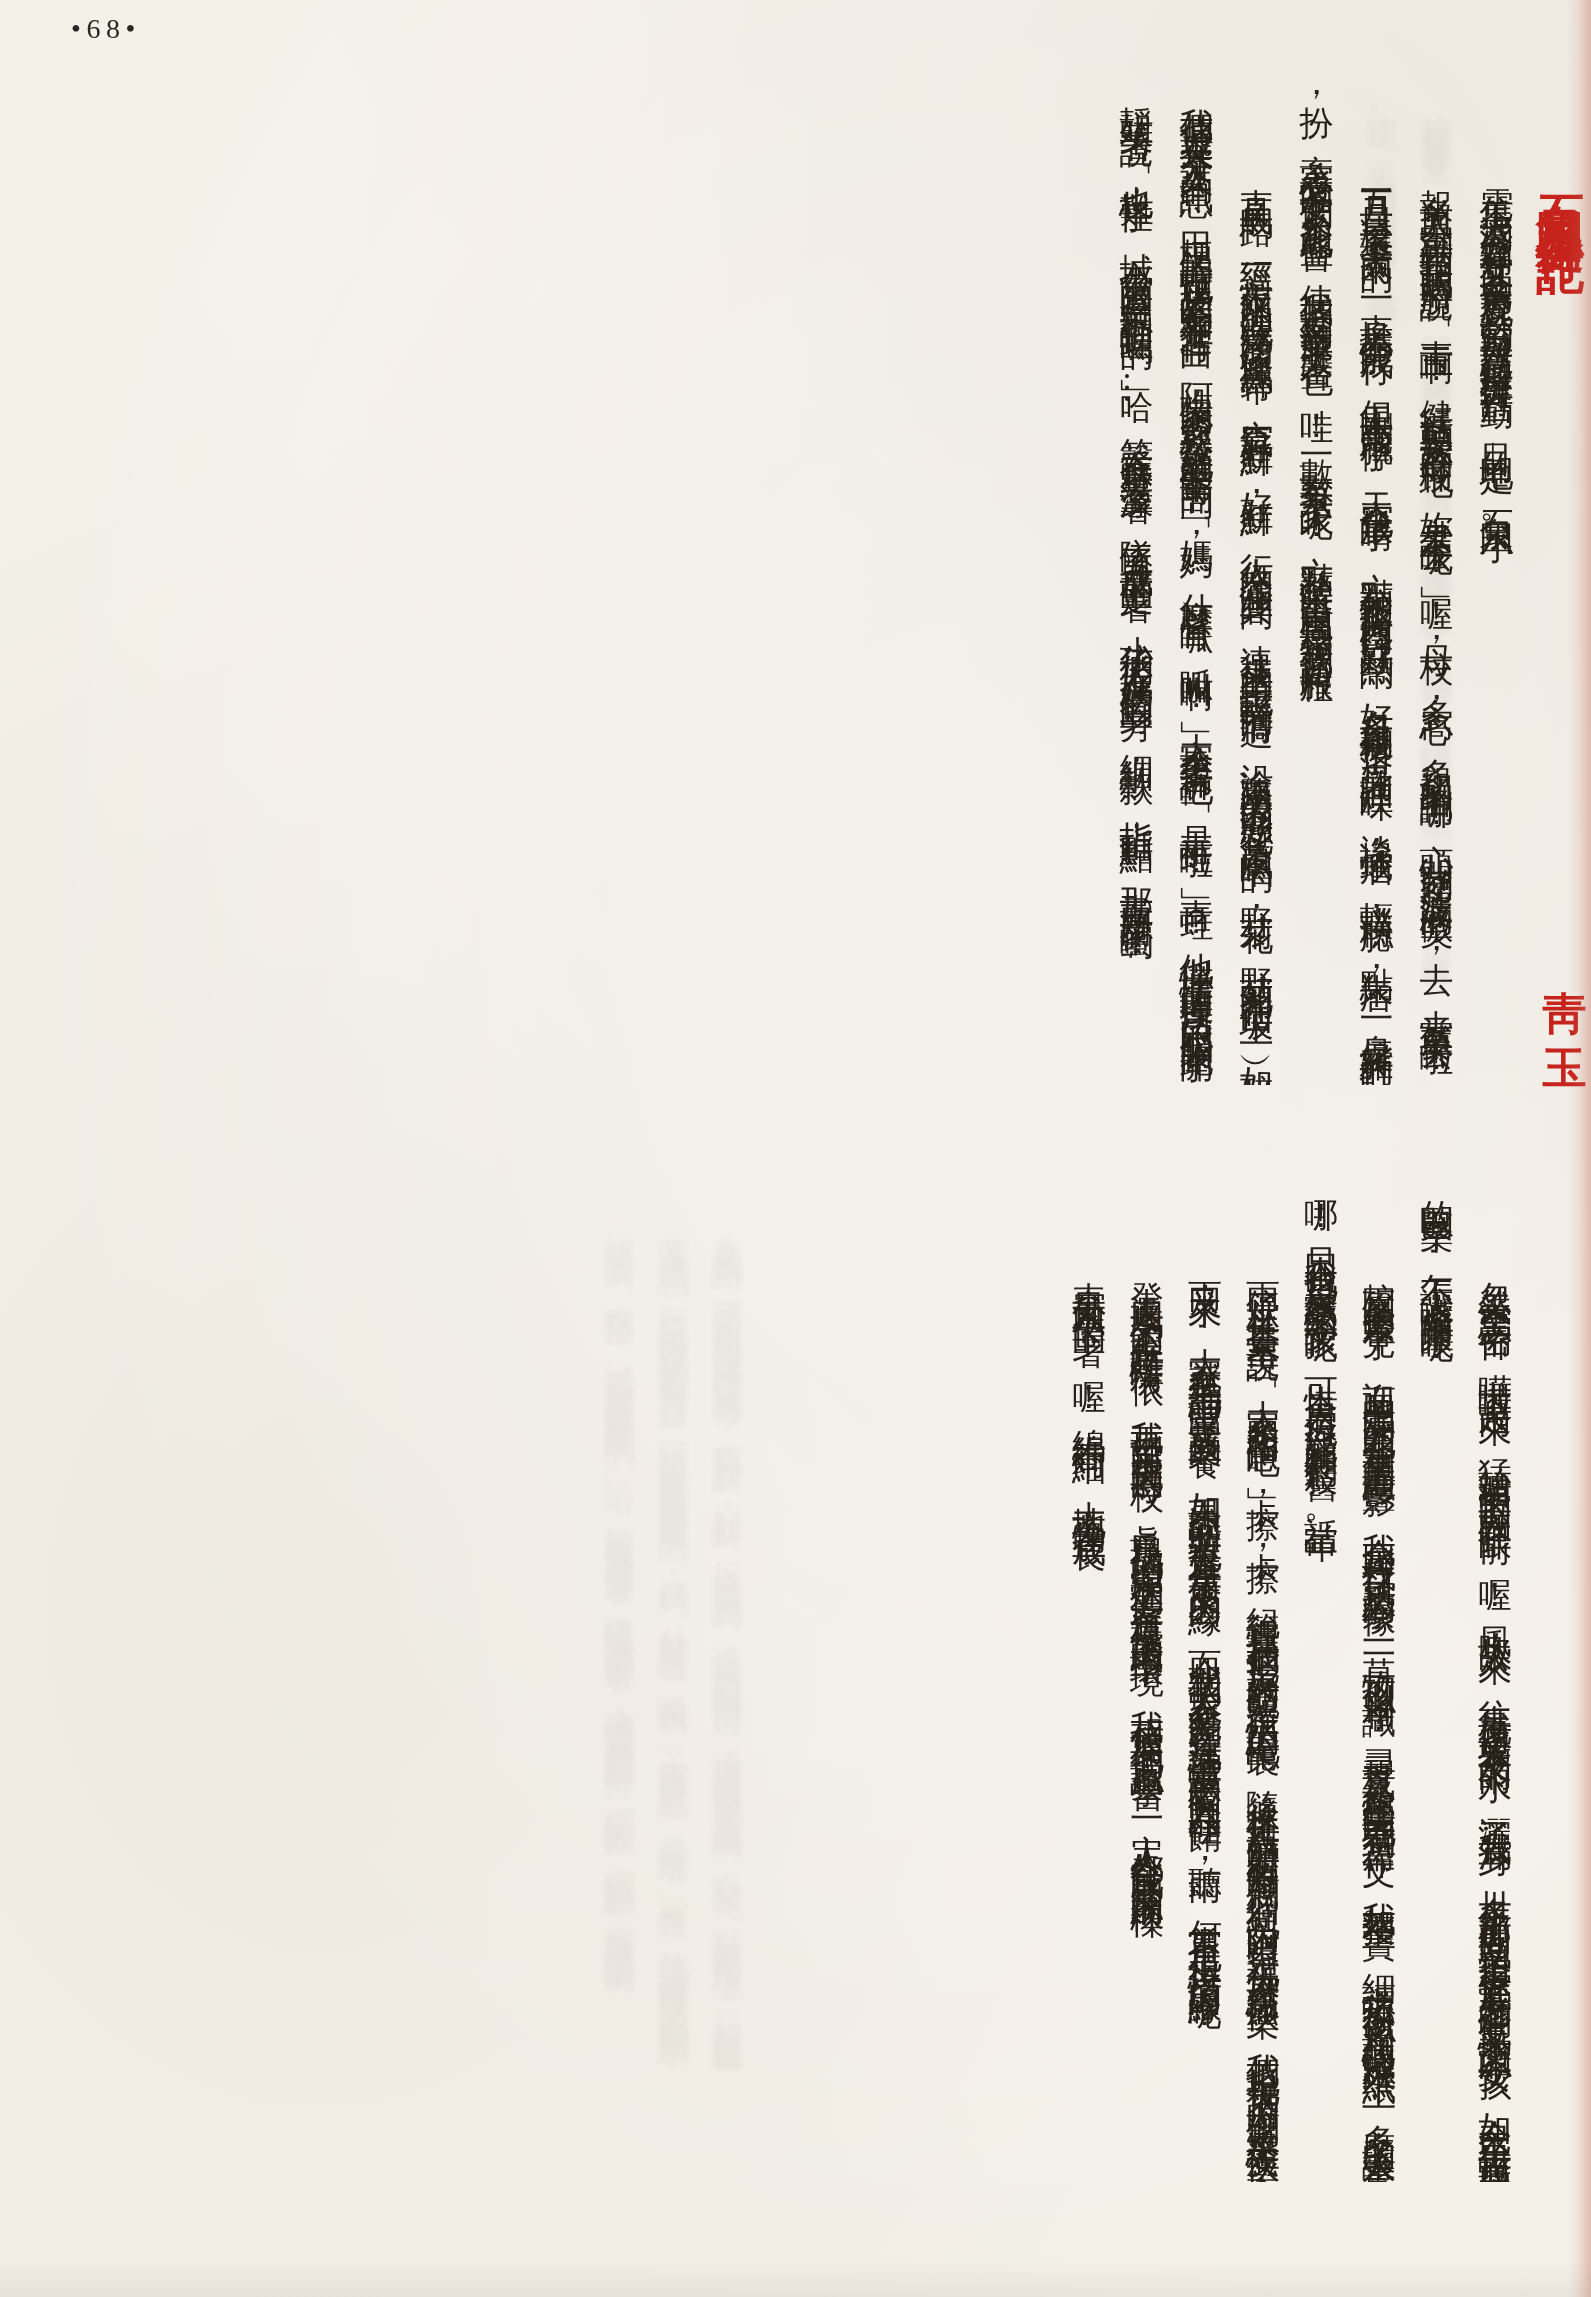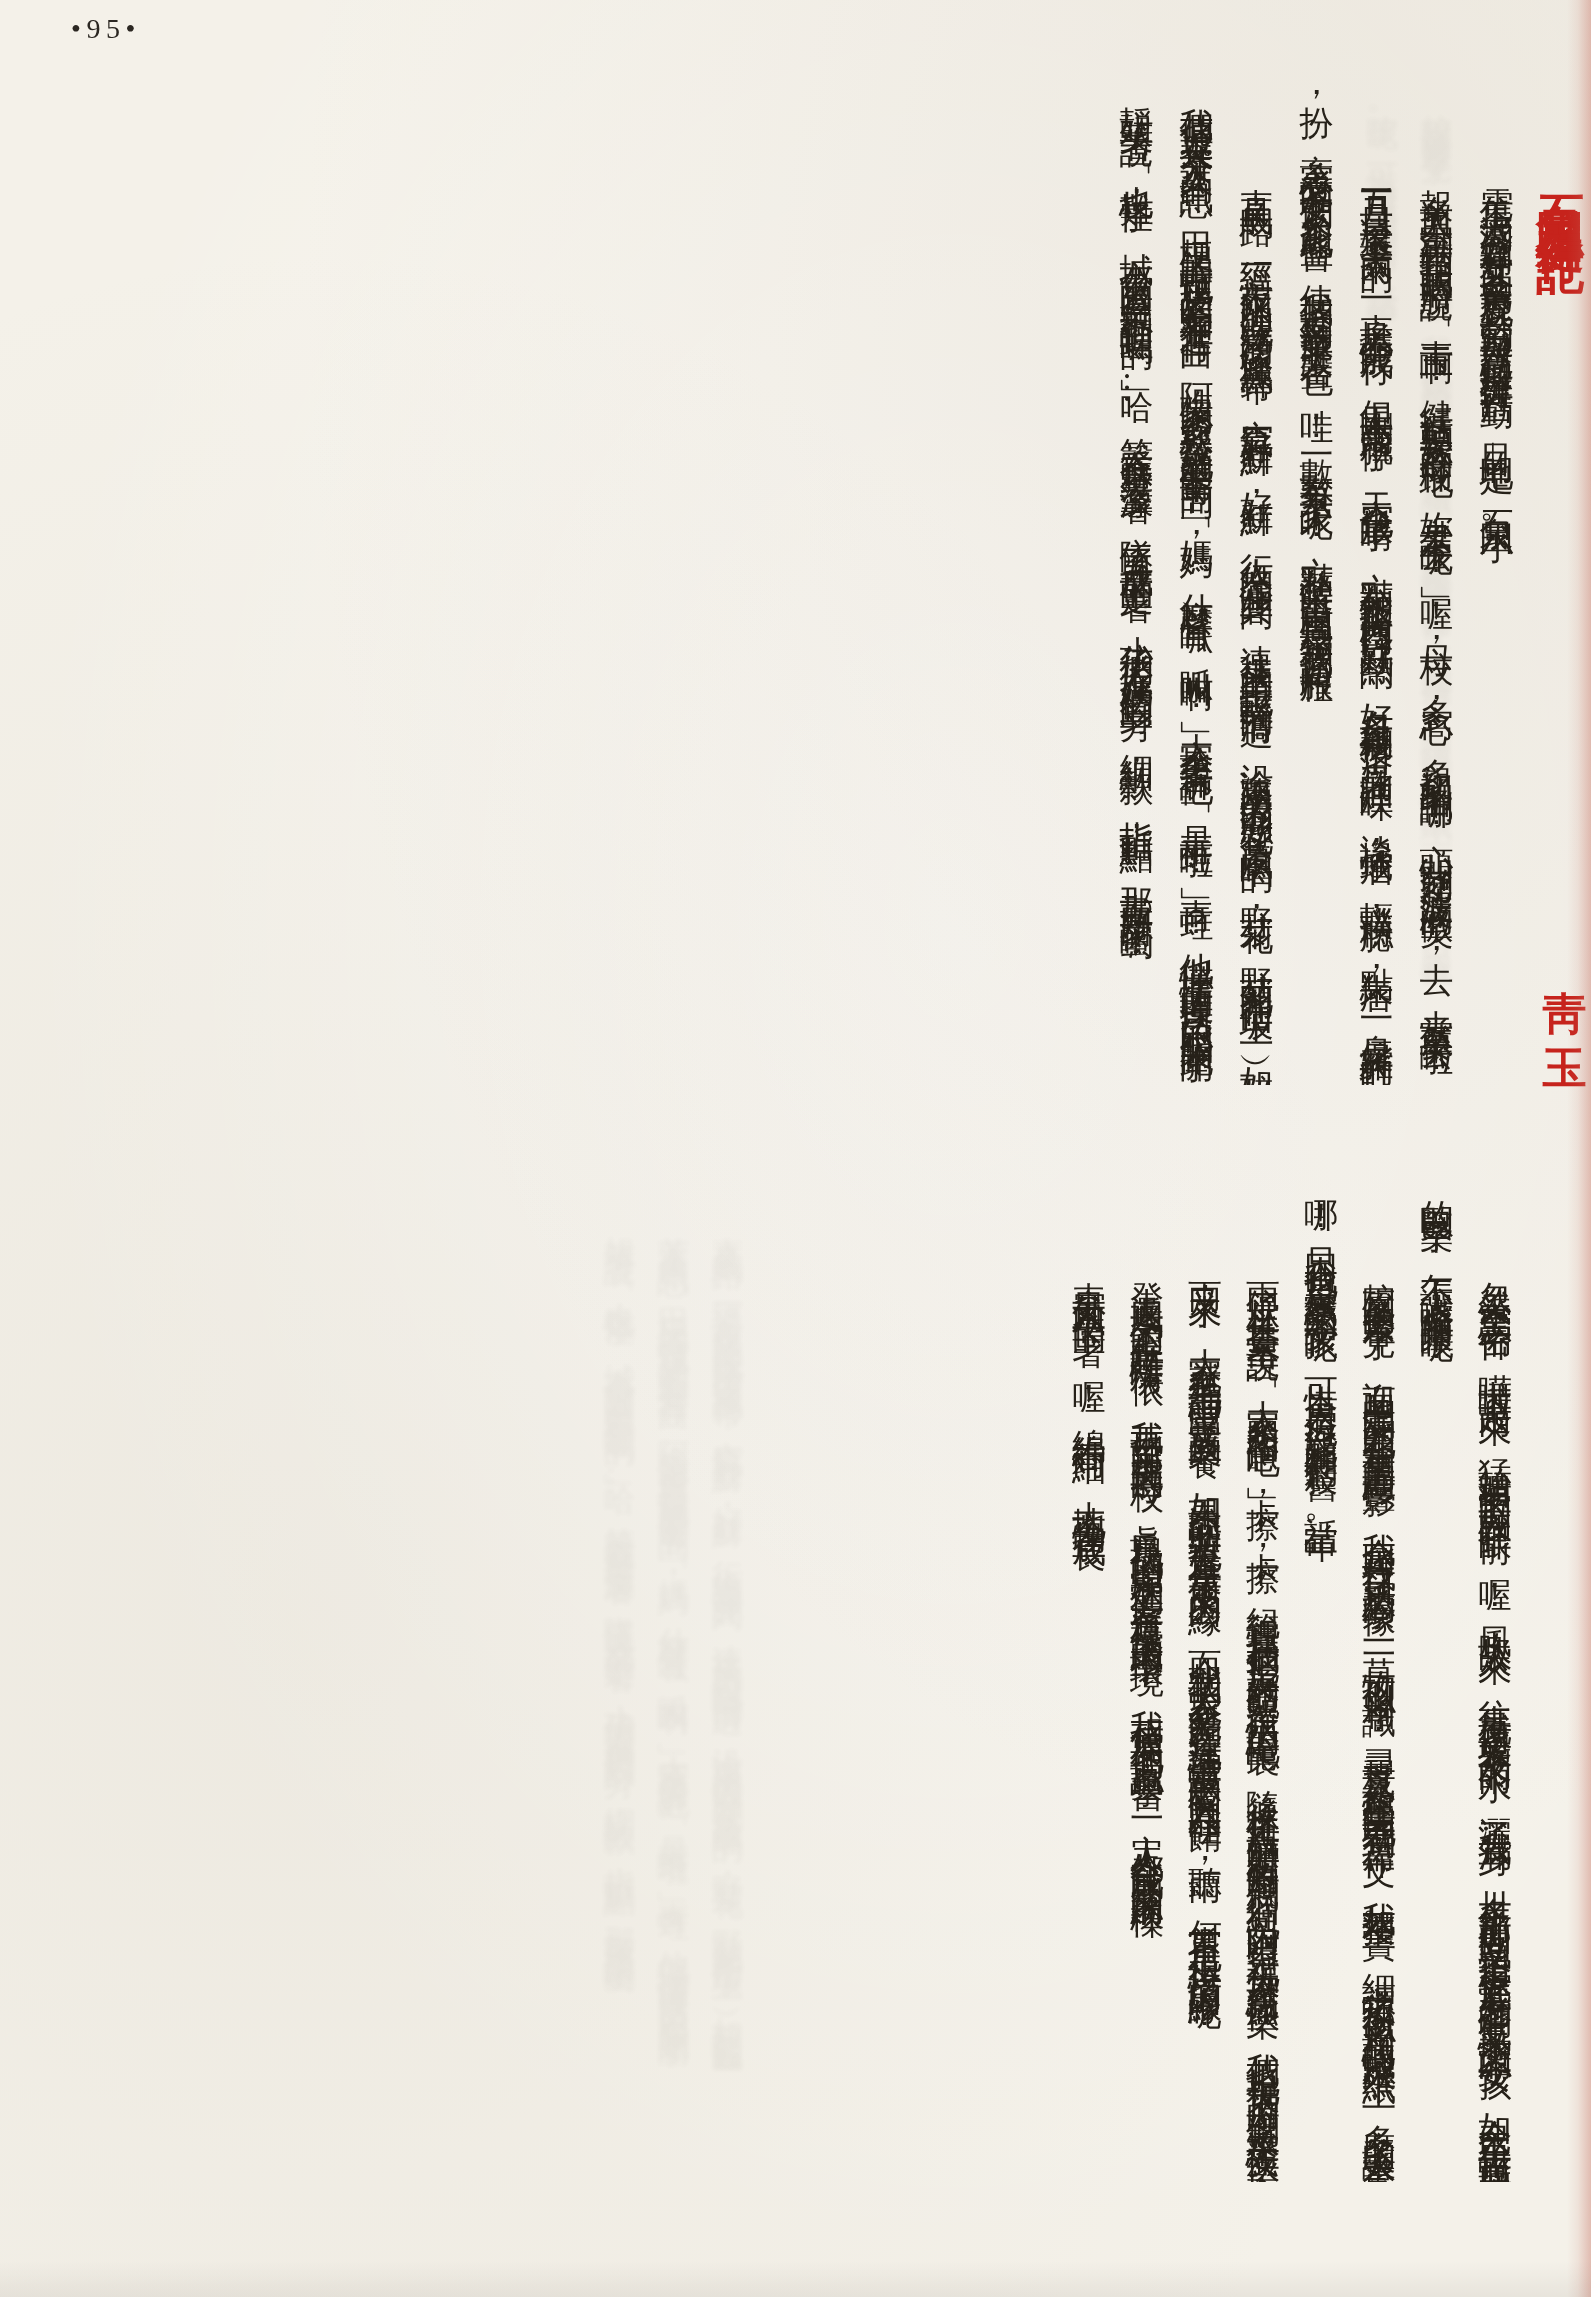--- a/index.html
+++ b/index.html
@@ -59,21 +59,21 @@
   .ghost-b { top:1212px; left:270px; width:485px; height:858px; }
 </style>
 </head>
 <body>
 
 <div class="page">
 
   <div class="ghost ghost-a">校園裏的矮屋不見了，迎面的是滿園的花香和重重的高樓疊影，我企圖尋找往日熟悉的景像，一草一物可似曾相識？尋尋覓覓終於在學生園地看到一篇作文，我如獲至寶。細讀之後那份似曾相識的情感躍然紙上，多麼的讓人驚喜哪！只因我也曾是愛織夢的小女孩呢。可惜今天是假日沒能和師長們敍舊、話當年。</div>
   <div class="ghost ghost-b">直直的馬路，經過一夜雨水的冲洗乾淨的像一條黑錦帶，空氣好新鮮，好新鮮，行人悠閒漫步其間，連往來的車子也輕輕的滑過。沿途路兩旁的澎湖縣花（高凌風唱的，野菊花，野菊花開在山坡上…）如醉如痴的向我們傳遞春天芬芳迷人的訊息，田梗上的靑蛙也頑皮的唱著和平進行曲。阿梅家的少爺忽然拉著她的手驚奇的問：「媽媽，什麼聲音呱、呱叫啊！」大家搶著告訴他：「是靑蛙啦！」靑蛙？他似懂非懂的摸摸自己的小腦袋跑開了。仁靜姐笑著說：「也難怪了，城市公寓的陽台是聽不到蛙鳴的。」哈…笑聲在原野裏盪漾著。隊伍三五成群的走著，小孩子們依在媽媽們的身旁，細細款款，指指點點，那畫面好甜蜜喲！</div>
 
-  <div class="page-number">•95•</div>
+  <div class="page-number">•68•</div>
 
   <div class="article-title">石泉國小健行記</div>
 
   <div class="article-author">靑玉</div>
 
   <div class="band band-upper">
     <p>電信工會澎湖分會和婦女互助會爲慶祝五一勞動節與母親節特舉辦健行活動，目的地是—石泉國小。</p>
     <p>報名前人二室洪副管拍拍我的肩膀說：「靑玉啊！健行活動要去妳的母校地，妳去是不去呢？」喔！母校，多窩心，多親切的名詞哪！心頭卽刻湧起一波波的微笑，去，去當然要去啦！</p>
     <p>五月一日凌晨還下著大雨的，一直擔心不能成行，但天剛亮雨就停了，天空也放晴了。六點未到服務大樓門口就好熱鬧，好多母親們抖落了一身的油煙味，淡掃蛾眉，輕撲粉腮，點朱唇，一身優雅的打扮，牽著心愛的子女們來參加此盛會，使我們這支勁旅更壯大了聲色，哇！數一數有六十多人呢！六點整準時出發由柯局長帶領我們邁向旅程。</p>
     <p>直直的馬路，經過一夜雨水的冲洗乾淨的像一條黑錦帶，空氣好新鮮，好新鮮，行人悠閒漫步其間，連往來的車子也輕輕的滑過。沿途路兩旁的澎湖縣花（高凌風唱的，野菊花，野菊花開在山坡上…）如醉如痴的向我們傳遞春天芬芳迷人的訊息，田梗上的靑蛙也頑皮的唱著和平進行曲。阿梅家的少爺忽然拉著她的手驚奇的問：「媽媽，什麼聲音呱、呱叫啊！」大家搶著告訴他：「是靑蛙啦！」靑蛙？他似懂非懂的摸摸自己的小腦袋跑開了。仁靜姐笑著說：「也難怪了，城市公寓的陽台是聽不到蛙鳴的。」哈…笑聲在原野裏盪漾著。隊伍三五成群的走著，小孩子們依在媽媽們的身旁，細細款款，指指點點，那畫面好甜蜜喲！</p>

